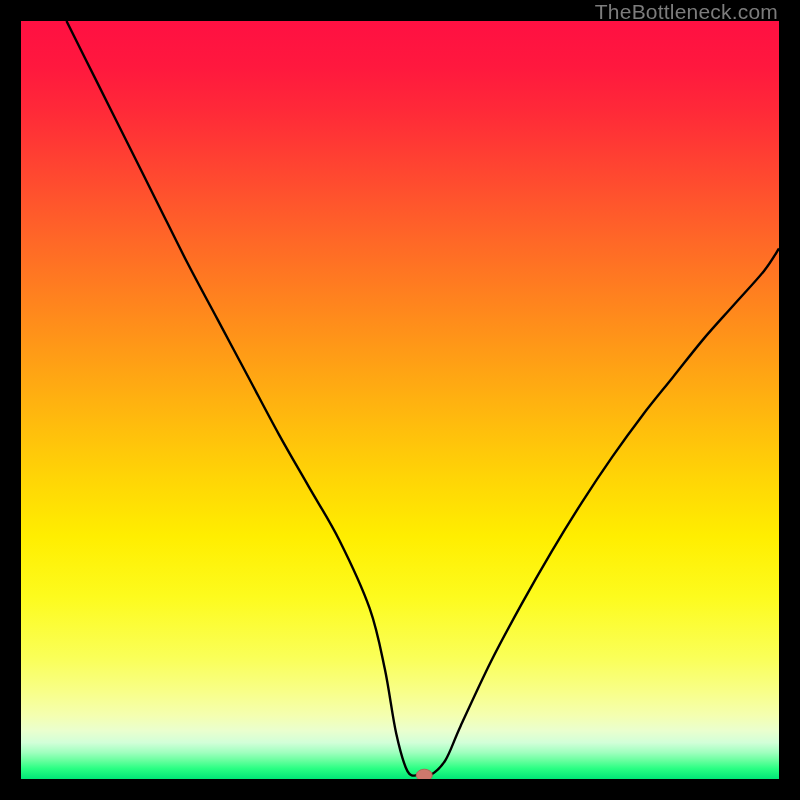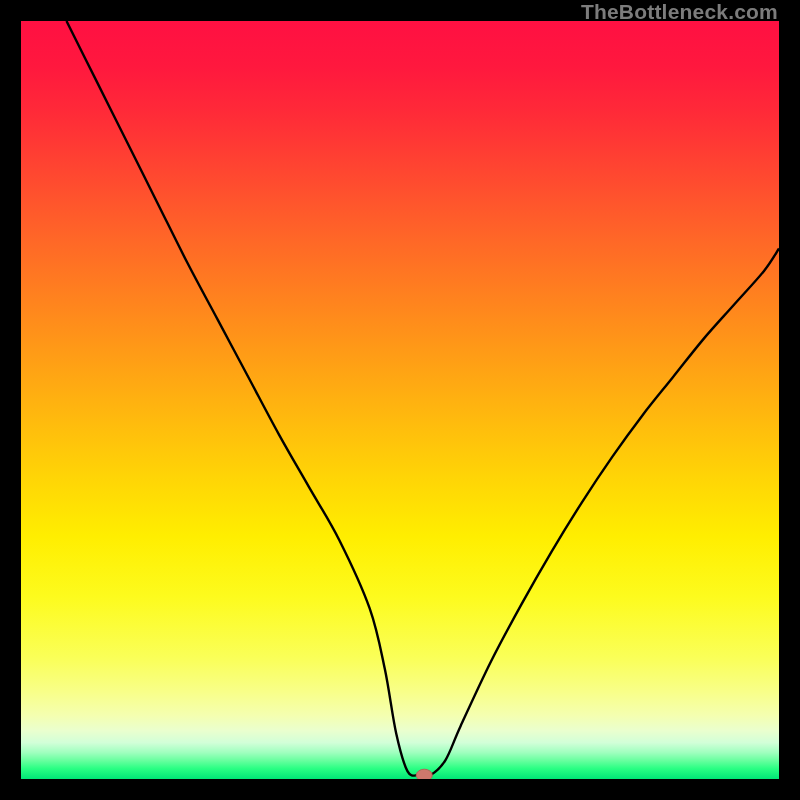--- a/index.html
+++ b/index.html
@@ -38,21 +38,21 @@
     width: 758px;
     height: 758px;
   }
   .watermark {
     position: absolute;
     top: 0px;
     right: 22px;
     color: #7c7c7c;
     font-family: Arial, Helvetica, sans-serif;
     font-size: 21px;
-    font-weight: 700;
+    font-weight: 400;
     letter-spacing: 0.2px;
     user-select: none;
   }
 </style>
 </head>
 <body>
 
 <div class="stage">
 
   <div class="plot-area">

